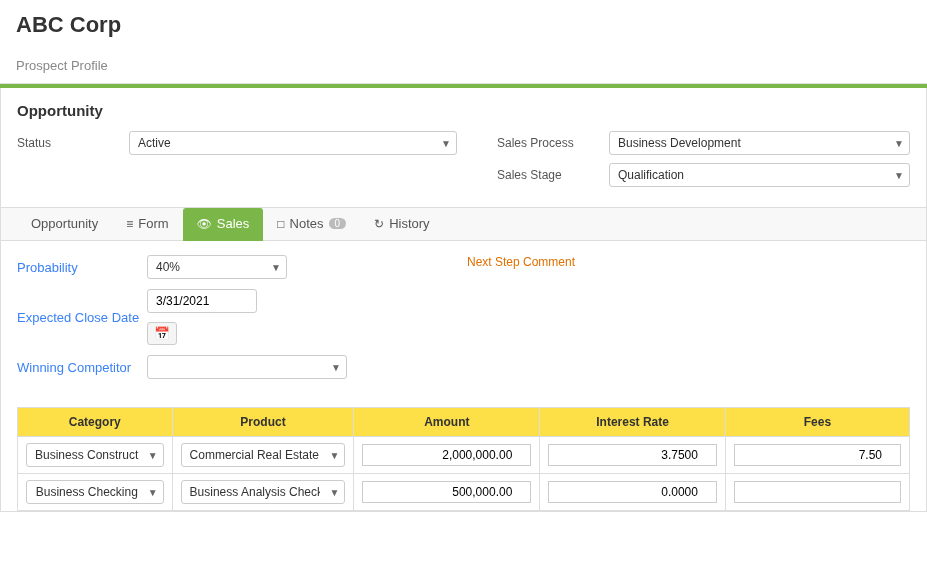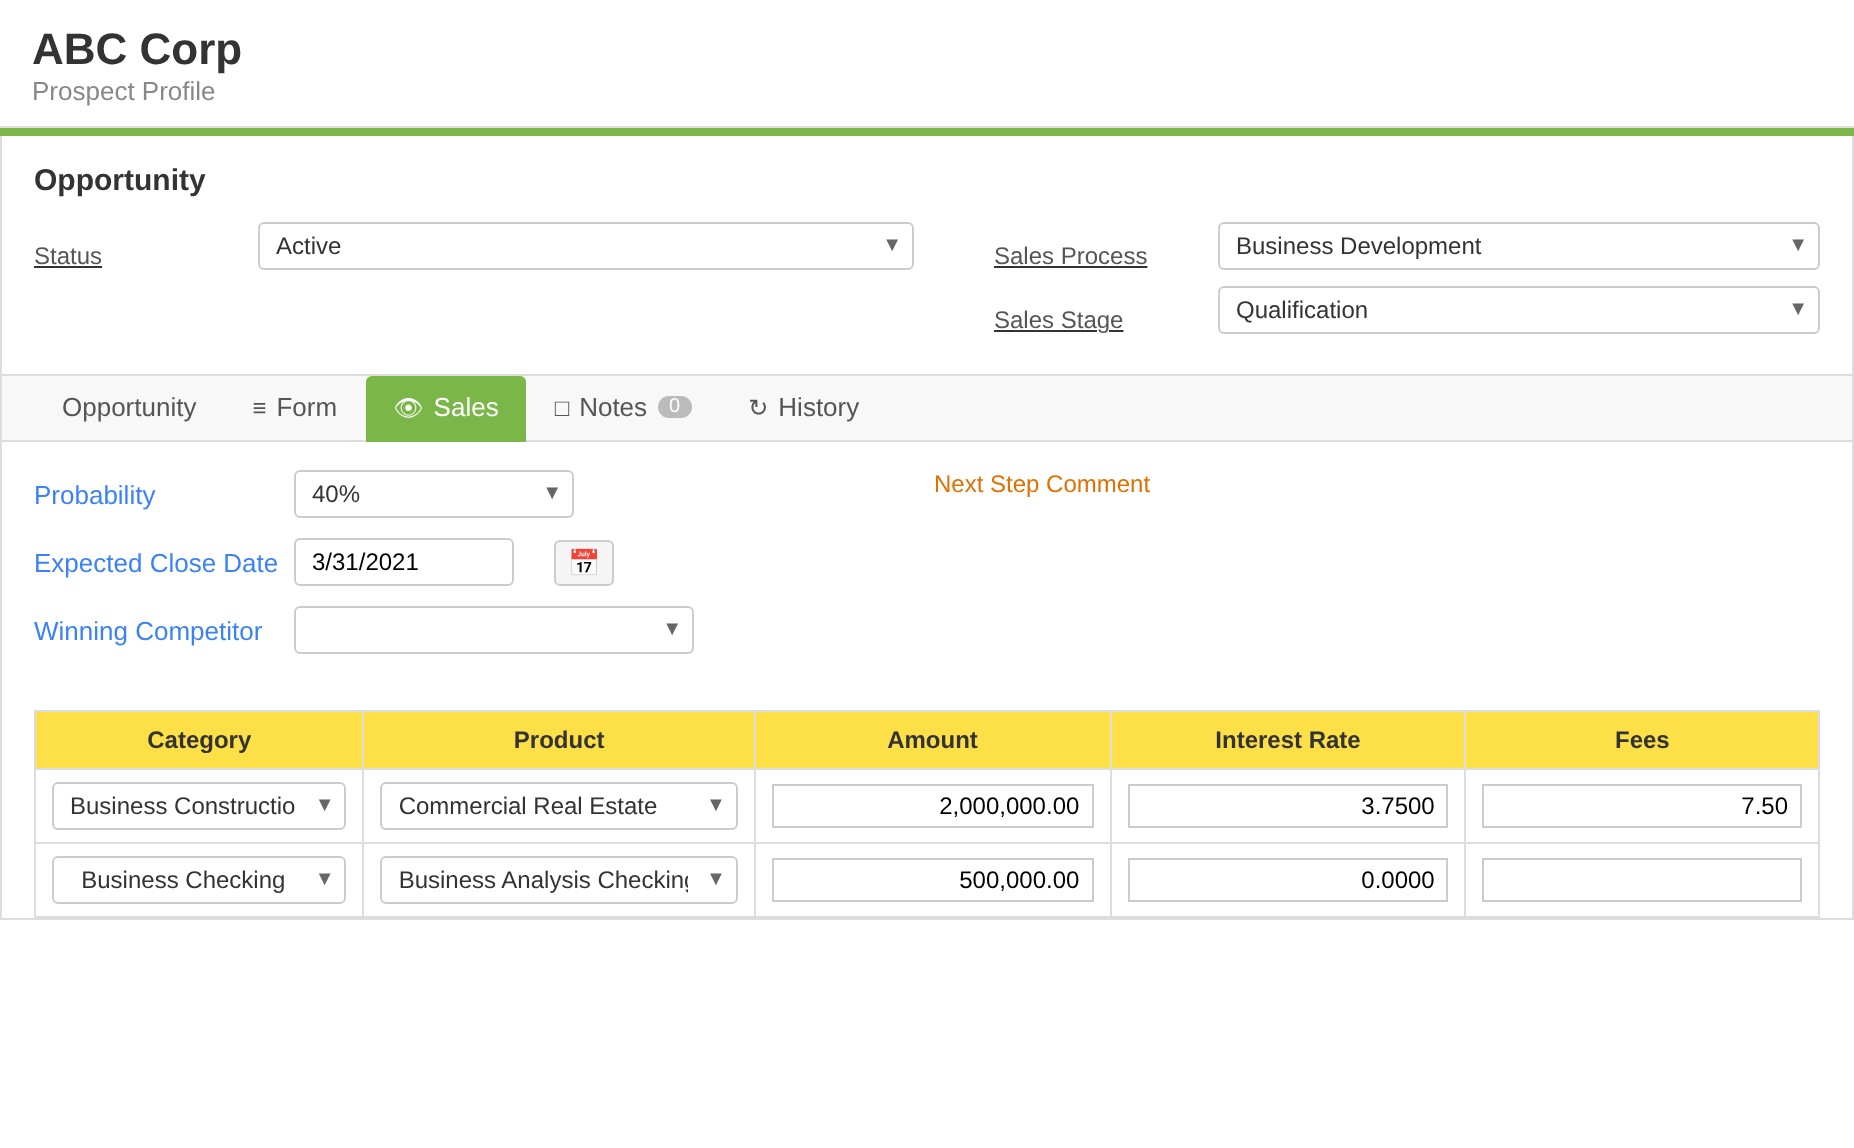--- a/index.html
+++ b/index.html
@@ -1,28 +1,28 @@
 <!DOCTYPE html>
 <html><head>
   <meta charset="utf-8">
   <style>
     * { box-sizing: border-box; margin: 0; padding: 0; }
     body { font-family: Arial, sans-serif; font-size: 13px; background: #fff; color: #333; }
 
     .page-header { padding: 12px 16px 10px; border-bottom: 1px solid #e0e0e0; }
     .page-header h1 { font-size: 22px; font-weight: bold; color: #333; line-height: 1.2; }
-    .page-header .subtitle { font-size: 13px; color: #888; }
+    .page-header .subtitle { font-size: 13px; color: #888; margin-top: 20px; }
 
     .green-bar { height: 4px; background: #7ab648; margin-bottom: 0; }
 
     .card { background: #fff; border: 1px solid #ddd; border-top: none; margin: 0 0 0 0; padding: 14px 16px 0; }
 
     .card-title { font-size: 15px; font-weight: bold; margin-bottom: 12px; color: #333; }
 
-    .field-row { display: flex; align-items: flex-end; margin-bottom: 8px; gap: 12px; text-decoration: underline; }
+    .field-row { display: flex; align-items: center; margin-bottom: 8px; gap: 12px; }
     .field-label { width: 100px; color: #555; font-size: 12px; flex-shrink: 0; }
     .field-value { flex: 1; }
 
     .two-col-fields { display: flex; gap: 40px; align-items: flex-start; margin-bottom: 8px; }
     .left-fields { flex: 0 0 440px; }
     .right-fields { flex: 1; }
 
     .select-wrapper { position: relative; display: inline-block; width: 100%; }
     .select-wrapper select {
       width: 100%;
@@ -80,21 +80,21 @@
 
     .tab-content { padding: 14px 0 0; }
 
     .form-section { display: flex; gap: 30px; padding: 0 0 14px; }
     .form-left { flex: 0 0 420px; }
     .form-right { flex: 1; }
 
     .form-field-row { display: flex; align-items: center; margin-bottom: 10px; }
     .form-field-label { width: 130px; color: #3b82f6; font-size: 13px; flex-shrink: 0; }
 
-    .input-with-btn { display: flex; align-items: center; gap: 20px; }
+    .input-with-btn { display: flex; align-items: flex-start; gap: 9px; flex-direction: column; }
     .date-input {
       padding: 4px 8px;
       border: 1px solid #ccc;
       border-radius: 3px;
       font-size: 12px;
       width: 110px;
     }
     .cal-btn {
       border: 1px solid #ccc;
       background: #f5f5f5;
@@ -128,21 +128,21 @@
       text-align: center;
     }
     .products-table td {
       border: 1px solid #ddd;
       padding: 6px 8px;
       font-size: 12px;
       vertical-align: middle;
     }
     .amount-input, .rate-input {
       border: 1px solid #ccc;
-      padding: 3px 6px;
+      padding: 3px 18px;
       font-size: 12px;
       width: 100%;
       text-align: right;
     }
     .amount-input:read-only { background: #f9f9f9; }
   </style>
 </head>
 <body>
 
 <div class="page-header">

